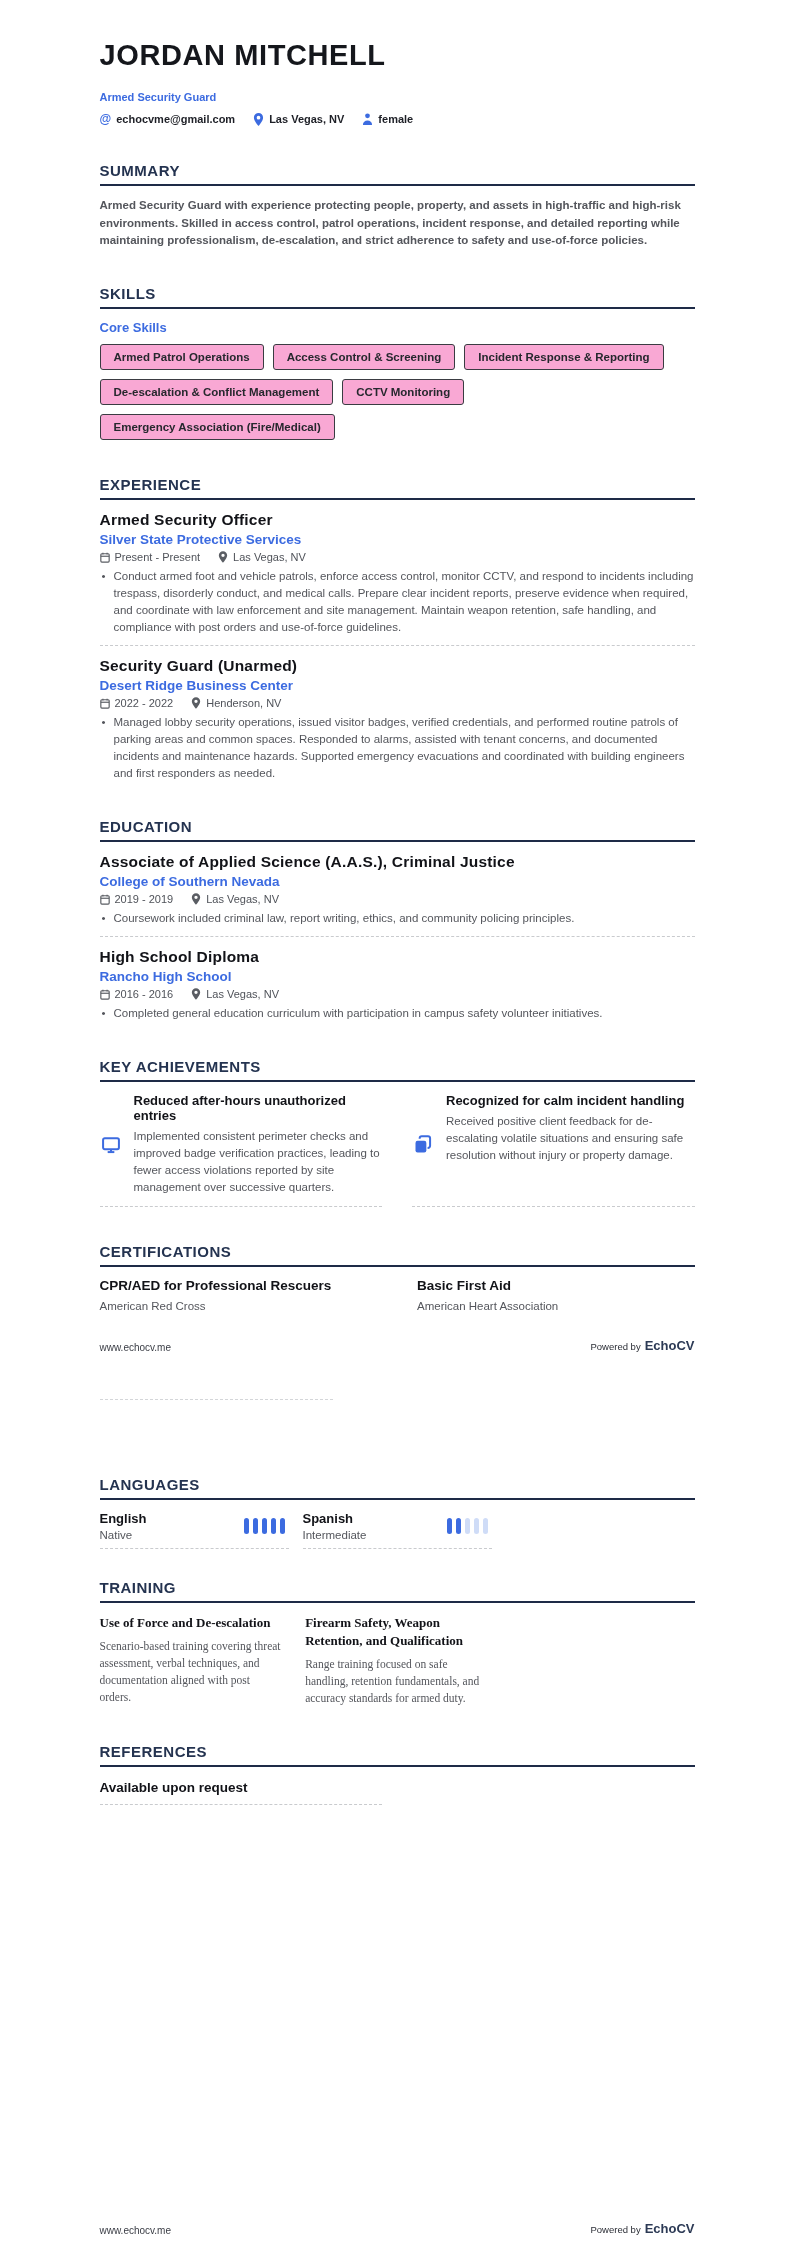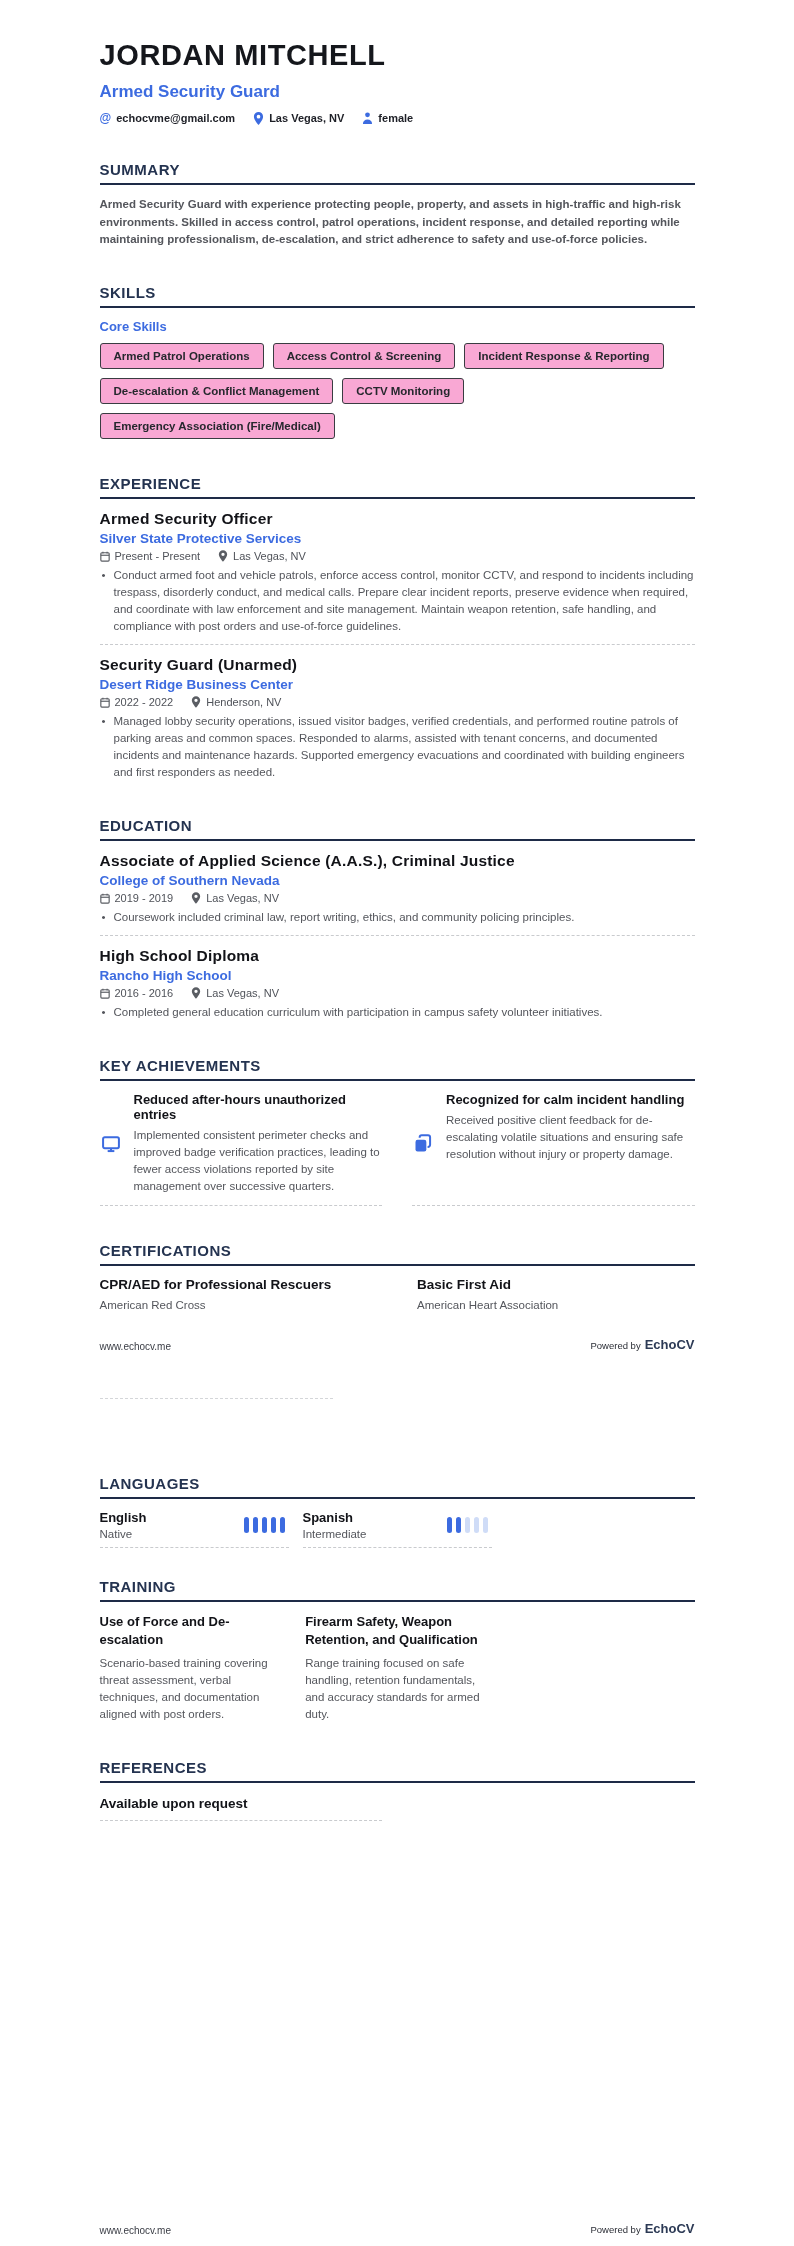--- a/index.html
+++ b/index.html
@@ -2,21 +2,21 @@
 <html><head>
 <meta charset="utf-8">
 <style>
   * { margin:0; padding:0; box-sizing:border-box; }
   html,body { background:#ffffff; }
   body { font-family:"Liberation Sans","DejaVu Sans",sans-serif; color:#54565c; }
   .page { position:relative; width:671px; height:2246px; margin:0 auto; background:#fff; padding:40px 38px 0 38px; overflow:hidden; }
 
   
   .name { font-size:29px; font-weight:800; letter-spacing:.6px; color:#15171c; line-height:1.05; }
-  .job-title { margin-top:12px; font-size:17px; font-weight:700; color:#3c6be0; }
+  .job-title { margin-top:21px; font-size:11px; font-weight:700; color:#3c6be0; }
   .contact-row { margin-top:9px; display:flex; align-items:center; gap:18px; font-size:11px; font-weight:700; color:#1d1f26; }
   .contact-item { display:inline-flex; align-items:center; gap:5px; }
   .icon { display:inline-flex; align-items:center; justify-content:center; }
   .at-glyph { color:#3c6be0; font-size:12px; font-weight:700; }
 
   
   .section { margin-top:36px; }
   .section-heading { font-size:15px; font-weight:700; letter-spacing:.5px; color:#243350; padding-bottom:5px; border-bottom:2.5px solid #1e2b47; margin-bottom:11px; }
   .body-text { font-size:11.5px; line-height:1.5; color:#54565c;font-weight:bold; }
 
@@ -57,21 +57,21 @@
   
   .lang-grid { display:grid; grid-template-columns:repeat(3,1fr); gap:8px 14px; }
   .lang-item { display:flex; justify-content:space-between; align-items:center; border-bottom:1px dashed #c9cbce; padding-bottom:7px; }
   .lang-name { font-size:13px; font-weight:800; color:#121318; }
   .lang-level { margin-top:3px; font-size:11.5px; color:#54565c; }
   .bars { display:inline-flex; gap:4px; align-items:center; padding-right:4px; }
   .bar { width:5px; height:16px; border-radius:3px; background:#cfdcf7; display:inline-block; }
   .bar.filled { background:#3c6be0; }
 
   
-  .train-grid { display:grid; grid-template-columns:repeat(3,1fr); gap:8px 22px; }
+  .train-grid { display:grid; grid-template-columns:repeat(3,1fr); gap:8px 22px;font-family:Liberation Serif, serif; }
   .train-title { font-size:13px; font-weight:800; color:#121318; line-height:1.35; }
   .train-text { margin-top:6px; font-size:11.5px; line-height:1.48; color:#54565c; }
 
   
   .ref-grid { display:grid; grid-template-columns:1fr 1fr; gap:0 30px; }
   .ref-item { border-bottom:1px dashed #c9cbce; padding-bottom:8px; }
   .ref-text { font-size:13.5px; font-weight:800; color:#121318; }
 
   .bottom-footer { position:absolute; left:38px; right:38px; bottom:10px; display:flex; justify-content:space-between; align-items:flex-end; }
 

